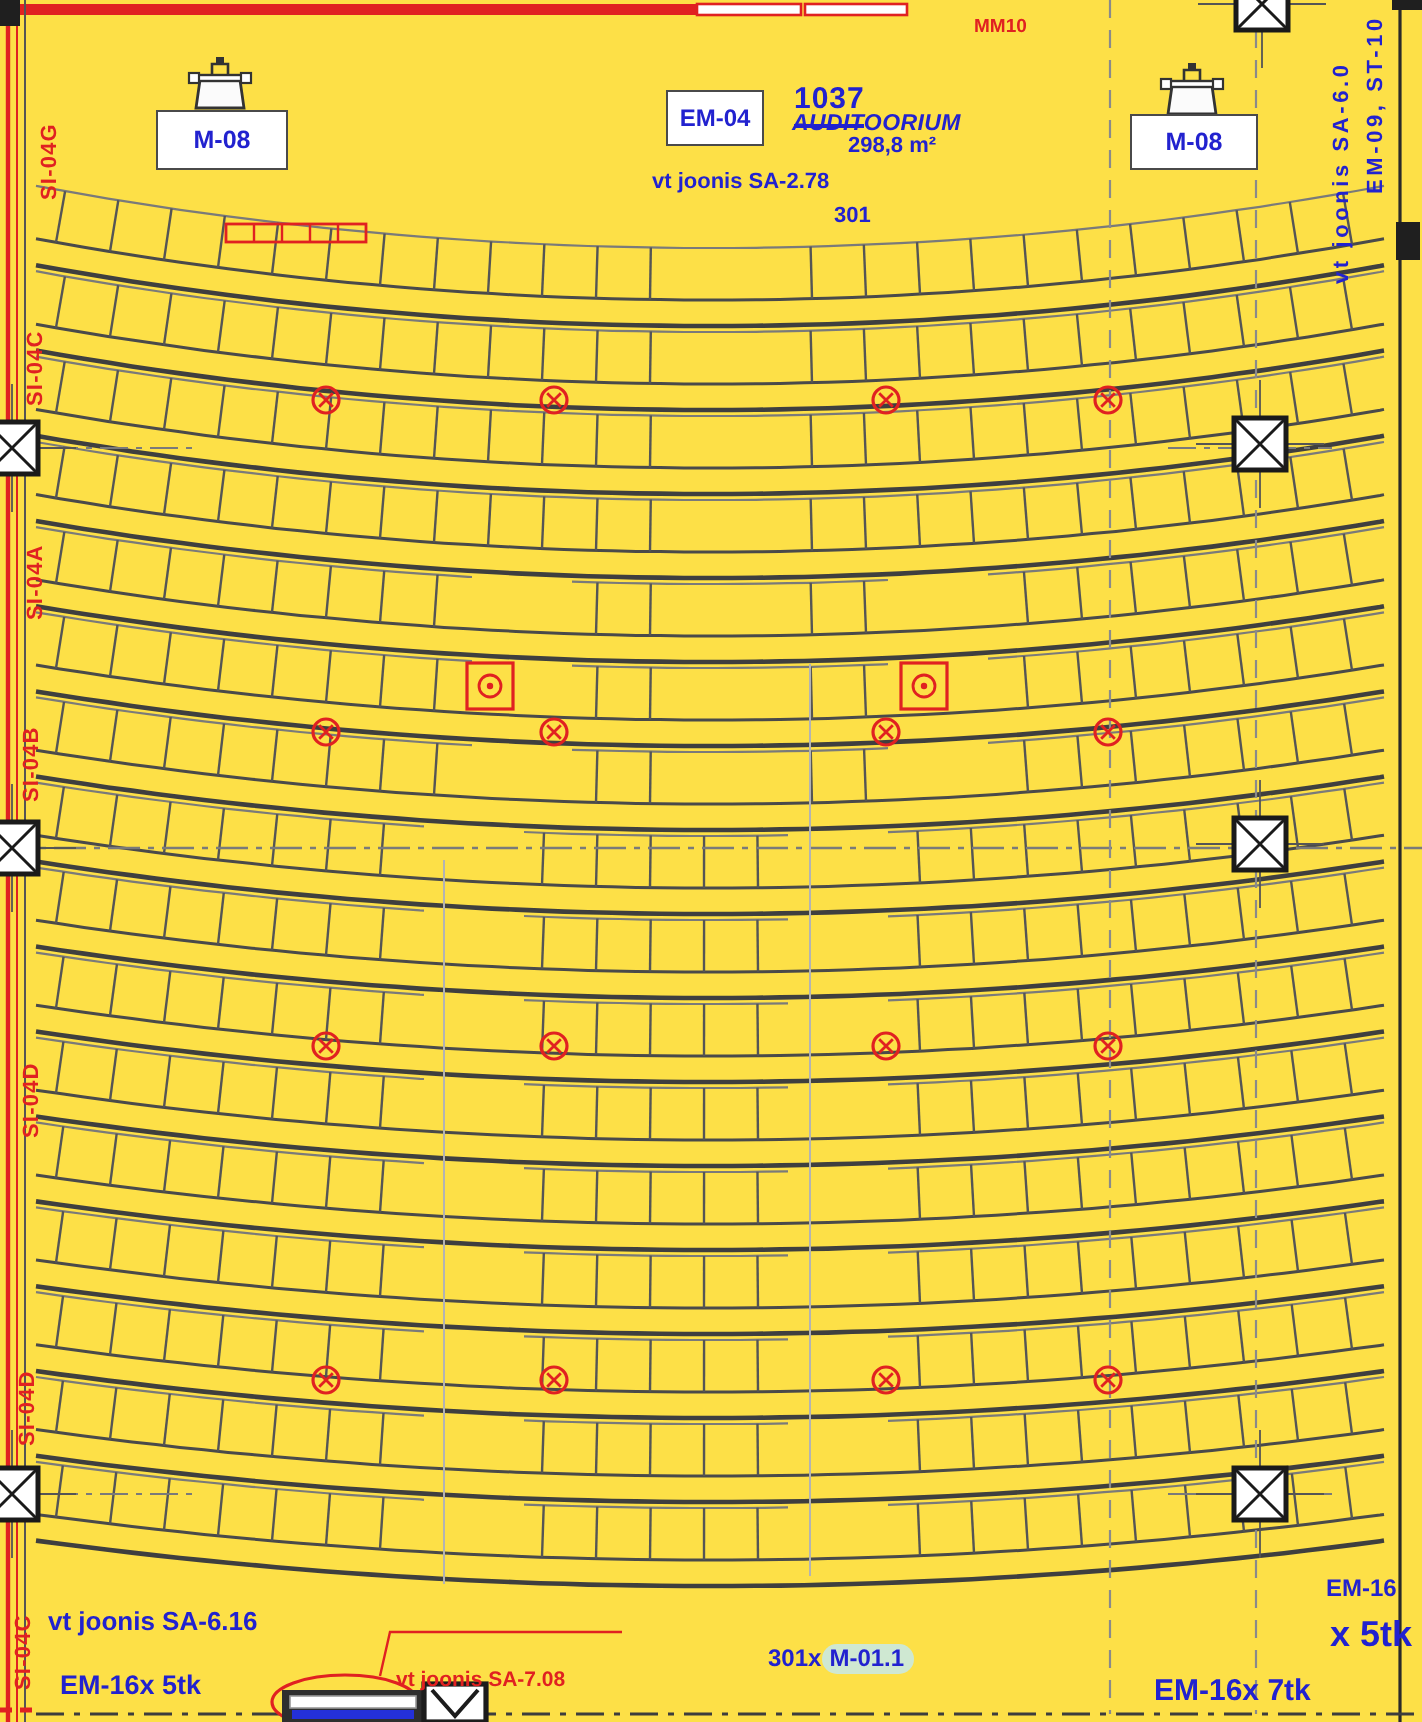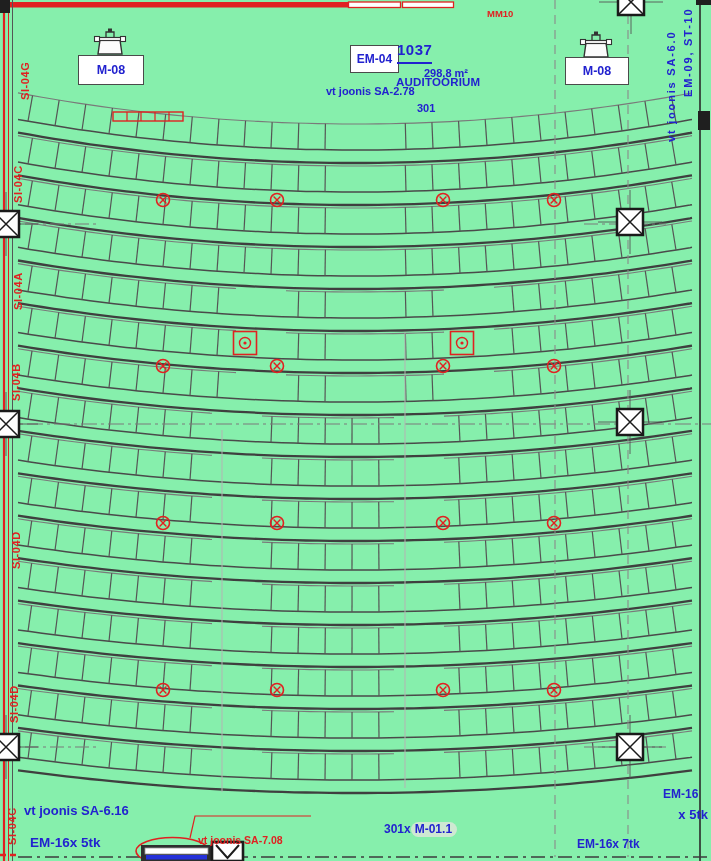--- a/index.html
+++ b/index.html
@@ -1,17 +1,17 @@
 <!DOCTYPE html>
 <html><head>
 <meta charset="utf-8">
 <style>
   html,body{margin:0;padding:0;background:#e8e8e8;}
   .sheet{
-    position:relative;width:711px;height:861px;background:#86efac;
+    position:relative;width:711px;height:861px;background:#fde047;
     overflow:hidden;font-family:"Liberation Sans",sans-serif;
   }
   .sheet svg{position:absolute;left:0;top:0;}
   .lbl{position:absolute;white-space:nowrap;line-height:1.05;}
   .blue{color:#2222cf;font-weight:700;}
   .red{color:#e02121;font-weight:700;}
   .vrot{transform-origin:0 0;transform:rotate(-90deg);}
   .cadbox{
     position:absolute;border:1.4px solid #4a4a4a;background:#fff;
     display:flex;align-items:center;justify-content:center;
@@ -617,26 +617,26 @@
           <rect x="-2.5" y="8.5" width="5" height="5" fill="#ffffff" stroke="#333333" stroke-width="1.1"></rect>
           <rect x="23.5" y="8.5" width="5" height="5" fill="#ffffff" stroke="#333333" stroke-width="1.1"></rect>
           <path d="M9,9 L9,4 L17,4 L17,9" fill="none" stroke="#333333" stroke-width="1.3"></path>
           <rect x="11" y="0.5" width="4" height="3.5" fill="#333333"></rect>
         </g>
       </g>
   </svg>
 
   <div class="lbl red" style="left:487px;top:9px;font-size:9.5px;">MM10</div>
 
-  <div class="cadbox" style="left:350px;top:45px;width:47px;height:26px;align-items:center;">
+  <div class="cadbox" style="left:333px;top:45px;width:47px;height:26px;align-items:center;">
     <span class="blue" style="font-size:12px;">EM-04</span>
   </div>
 
   <div class="lbl blue roomnum" style="left:397px;top:42px;">1037</div>
-  <div class="lbl blue roomname" style="left:396px;top:76px;">AUDITOORIUM</div>
+  <div class="lbl blue roomname" style="left:396px;top:56px;font-style:italic;">AUDITOORIUM</div>
   <div class="lbl blue ref" style="left:326px;top:86px;">vt joonis SA-2.78</div>
   <div class="lbl blue ref" style="left:424px;top:68px;">298,8 m²</div>
   <div class="lbl blue ref" style="left:417px;top:103px;">301</div>
 
   <div class="cadbox" style="left:78px;top:55px;width:64px;height:28px;">
     <span class="blue" style="font-size:12.5px;">M-08</span>
   </div>
   <div class="cadbox" style="left:565px;top:57px;width:62px;height:26px;">
     <span class="blue" style="font-size:12.5px;">M-08</span>
   </div>
@@ -656,15 +656,15 @@
 
   <div class="lbl blue bl-ref" style="left:24px;top:804px;text-align:right;">vt joonis SA-6.16</div>
   <div class="lbl blue bl-em" style="left:30px;top:836px;text-align:center;">EM-16x 5tk</div>
   <div class="lbl red" style="left:198px;top:803px;font-size:10.5px;margin-top:32px;">vt joonis SA-7.08</div>
 
   <div class="lbl" style="left:384px;top:783px;font-size:12px;margin-top:40px;">
     <span class="blue">301x</span><span class="blue pill">M-01.1</span>
   </div>
 
   <div class="lbl blue" style="left:663px;top:788px;width:45px;text-align:left;font-size:12px;">EM-16</div>
-  <div class="lbl blue" style="left:663px;top:808px;width:45px;text-align:right;font-size:13px;">x 5tk</div>
-  <div class="lbl blue" style="left:577px;top:838px;font-size:12px;">EM-16x 7tk</div>
+  <div class="lbl blue" style="left:663px;top:808px;width:45px;text-align:center;font-size:18px;">x 5tk</div>
+  <div class="lbl blue" style="left:577px;top:838px;font-size:15px;">EM-16x 7tk</div>
 </div>
 
 </body></html>

